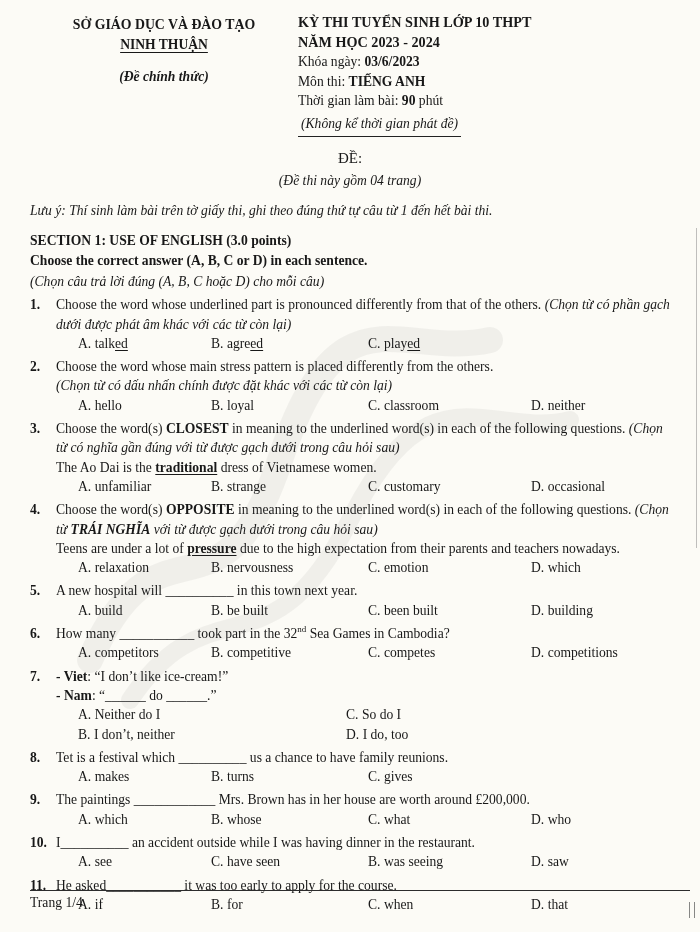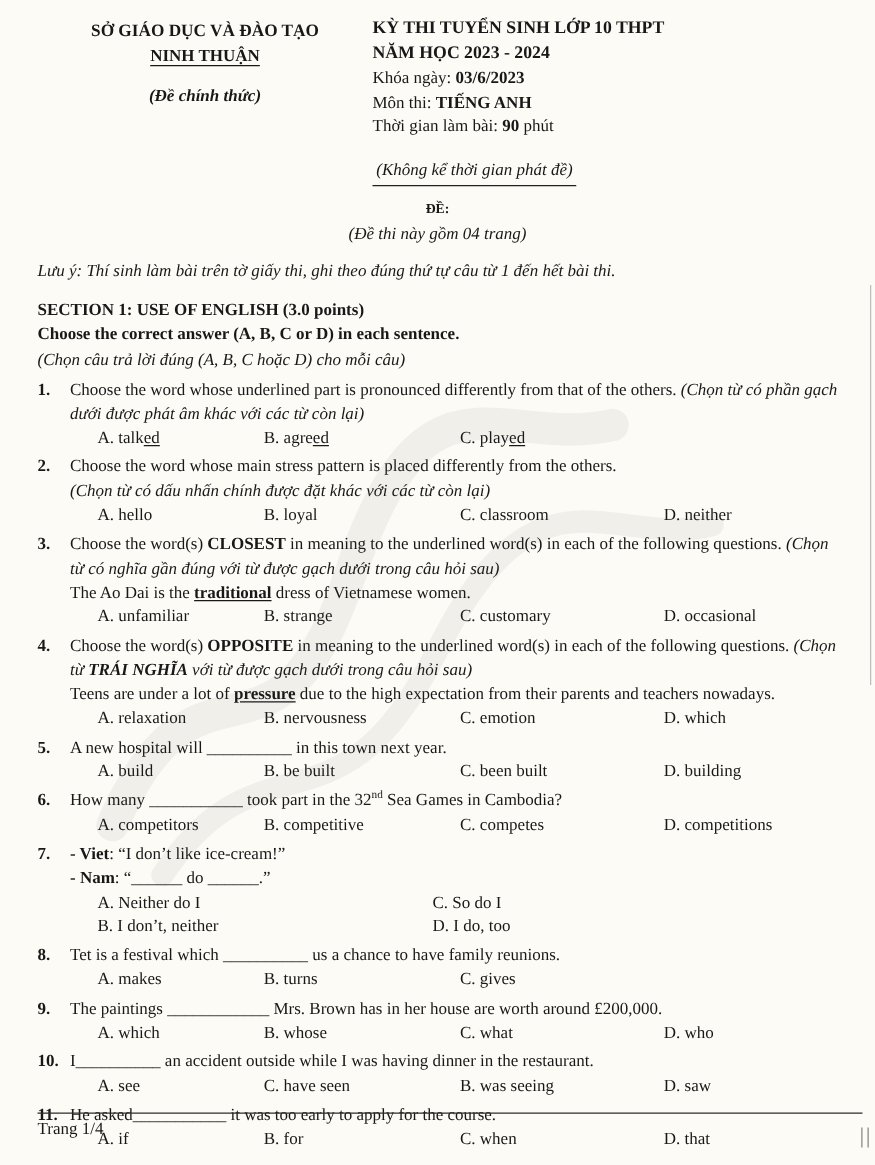--- a/index.html
+++ b/index.html
@@ -23,23 +23,23 @@
   .bu { font-weight: bold; text-decoration: underline; text-underline-offset: 2px; }
 
   .header { display: flex; align-items: flex-start; }
   .h-left { width: 268px; text-align: center; padding-top: 3px; }
   .dept { font-weight: bold; font-size: 13.8px; }
   .prov { font-weight: bold; text-decoration: underline; text-underline-offset: 3px; margin-top: 2px; }
   .ver  { font-weight: bold; font-style: italic; margin-top: 13px; }
   .h-right { flex: 1; text-align: left; }
   .h-right .t1, .h-right .t2 { font-weight: bold; font-size: 14.2px; }
   .note-ul { display: inline-block; font-style: italic; border-bottom: 1.5px solid #222;
-             padding: 0 3px 2px 3px; margin-top: 16px; }
-
-  .de     { text-align: center; font-weight: bold; font-size: 11px; margin-top: 11px; }
+             padding: 0 3px 2px 3px; margin-top: 4px; }
+
+  .de     { text-align: center; font-weight: normal; font-size: 15px; margin-top: 11px; }
   .de-sub { text-align: center; font-style: italic; margin-top: 2px; }
   .notice { text-align: left; font-style: italic; margin-top: 11px; }
 
   .sec-h   { font-weight: bold; margin-top: 11px; }
   .sec-sub { font-weight: bold; }
   .sec-vi  { font-style: italic; margin-top: 2px; }
 
   .q    { display: flex; margin-top: 4px; }
   .qnum { flex: 0 0 26px; font-weight: bold; }
   .qbody{ flex: 1; }

